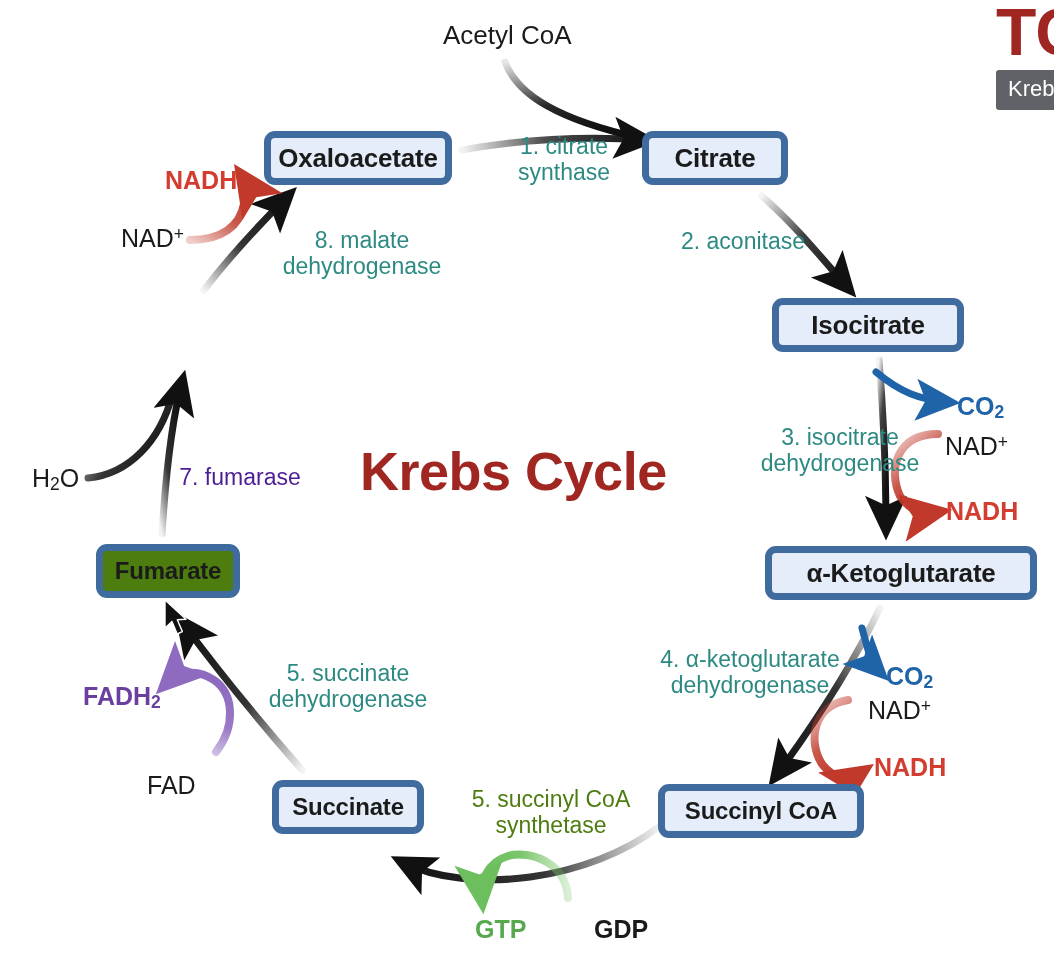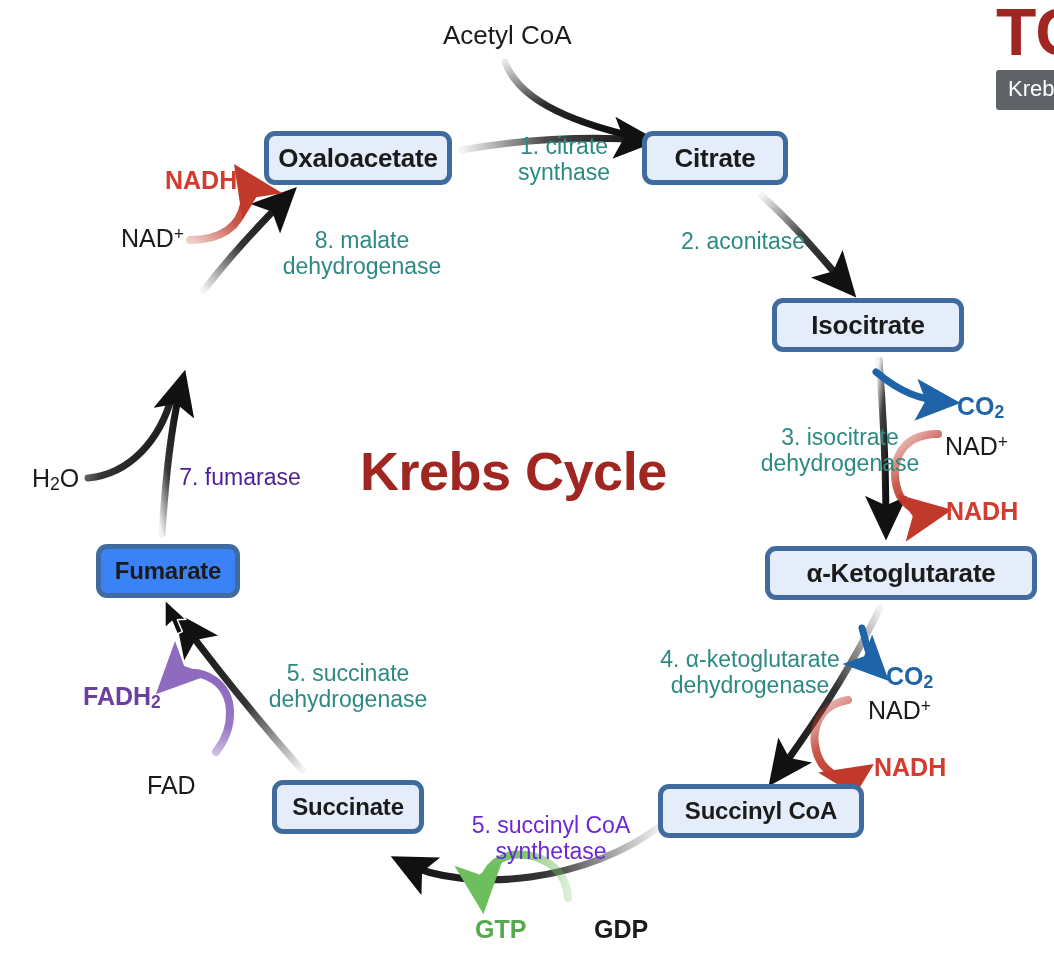--- a/index.html
+++ b/index.html
@@ -21,21 +21,21 @@
     position: absolute;
     left: 0; top: 0;
     width: 1054px;
     height: 964px;
   }
   
   .node {
     position: absolute;
     box-sizing: border-box;
     background: #e4edf9;
-    border: 5px solid #4c1d95;
+    border: 7px solid #4c1d95;
     border-radius: 11px;
     display: flex;
     align-items: center;
     justify-content: center;
     font-weight: bold;
     color: #1b1b1b;
     letter-spacing: -0.2px;
     white-space: nowrap;
     z-index: 5;
   }
@@ -257,30 +257,30 @@
       <path d="M 190 240 C 222 240 240 226 244 204 C 248 190 246 182 242 176" fill="none" stroke="url(#gRed1)" stroke-width="8" stroke-linecap="round" marker-end="url(#ah-red)"></path>
     </g>
   </svg>
 
   <div class="node" id="node-oxaloacetate" style="left: 264px; top: 131px; width: 188px; height: 54px; font-size: 26px; background: rgb(228, 237, 249); border-color: rgb(63, 107, 158);">Oxaloacetate</div>
   <div class="node" id="node-citrate" style="left: 642px; top: 131px; width: 146px; height: 54px; font-size: 26px; background: rgb(228, 237, 249); border-color: rgb(63, 107, 158);">Citrate</div>
   <div class="node" id="node-isocitrate" style="left: 772px; top: 298px; width: 192px; height: 54px; font-size: 26px; background: rgb(228, 237, 249); border-color: rgb(63, 107, 158);">Isocitrate</div>
   <div class="node" id="node-ketoglutarate" style="left: 765px; top: 546px; width: 272px; height: 54px; font-size: 26px; background: rgb(228, 237, 249); border-color: rgb(63, 107, 158);">α-Ketoglutarate</div>
   <div class="node" id="node-succinylcoa" style="left: 658px; top: 784px; width: 206px; height: 54px; font-size: 24px; background: rgb(228, 237, 249); border-color: rgb(63, 107, 158);">Succinyl CoA</div>
   <div class="node" id="node-succinate" style="left: 272px; top: 780px; width: 152px; height: 54px; font-size: 24px; background: rgb(228, 237, 249); border-color: rgb(63, 107, 158);">Succinate</div>
-  <div class="node" id="node-fumarate" style="left: 96px; top: 544px; width: 144px; height: 54px; font-size: 24px; background: #3b82f6; border-color: rgb(63, 107, 158);">Fumarate</div>
+  <div class="node" id="node-fumarate" style="left: 96px; top: 544px; width: 144px; height: 54px; font-size: 24px; background: #4d7c0f; border-color: rgb(63, 107, 158);">Fumarate</div>
 
   <div class="enzyme" id="enz-1" style="left: 499px; top: 133px; width: 130px; color: rgb(44, 138, 130);">1. citrate
 synthase</div>
   <div class="enzyme" id="enz-2" style="left: 668px; top: 228px; width: 150px; color: rgb(44, 138, 130);">2. aconitase</div>
   <div class="enzyme" id="enz-3" style="left: 740px; top: 424px; width: 200px; color: rgb(44, 138, 130);">3. isocitrate
 dehydrogenase</div>
   <div class="enzyme" id="enz-4" style="left: 640px; top: 646px; width: 220px; color: rgb(44, 138, 130);">4. α-ketoglutarate
 dehydrogenase</div>
-  <div class="enzyme" id="enz-5" style="left: 456px; top: 786px; width: 190px; color: #6d28d9; margin-top: 26px;">5. succinyl CoA
+  <div class="enzyme" id="enz-5" style="left: 456px; top: 786px; width: 190px; color: #4d7c0f;">5. succinyl CoA
 synthetase</div>
   <div class="enzyme" id="enz-6" style="left: 258px; top: 660px; width: 180px; color: rgb(44, 138, 130);">5. succinate
 dehydrogenase</div>
   <div class="enzyme" id="enz-7" style="left: 168px; top: 464px; width: 144px; color: #4c1d95;">7. fumarase</div>
   <div class="enzyme" id="enz-8" style="left: 272px; top: 227px; width: 180px; color: rgb(44, 138, 130);">8. malate
 dehydrogenase</div>
 
   <div class="cof" id="cof-acetyl-coa" style="left: 443px; top: 20px; color: rgb(27, 27, 27); font-size: 26px;">Acetyl CoA</div>
   <div class="cof bold" id="cof-nadh-top" style="left: 165px; top: 166px; color: rgb(212, 60, 48); font-size: 25px;">NADH</div>
   <div class="cof" id="cof-nadplus-top" style="left: 121px; top: 224px; color: rgb(27, 27, 27); font-size: 25px;">NAD<sup>+</sup></div>

